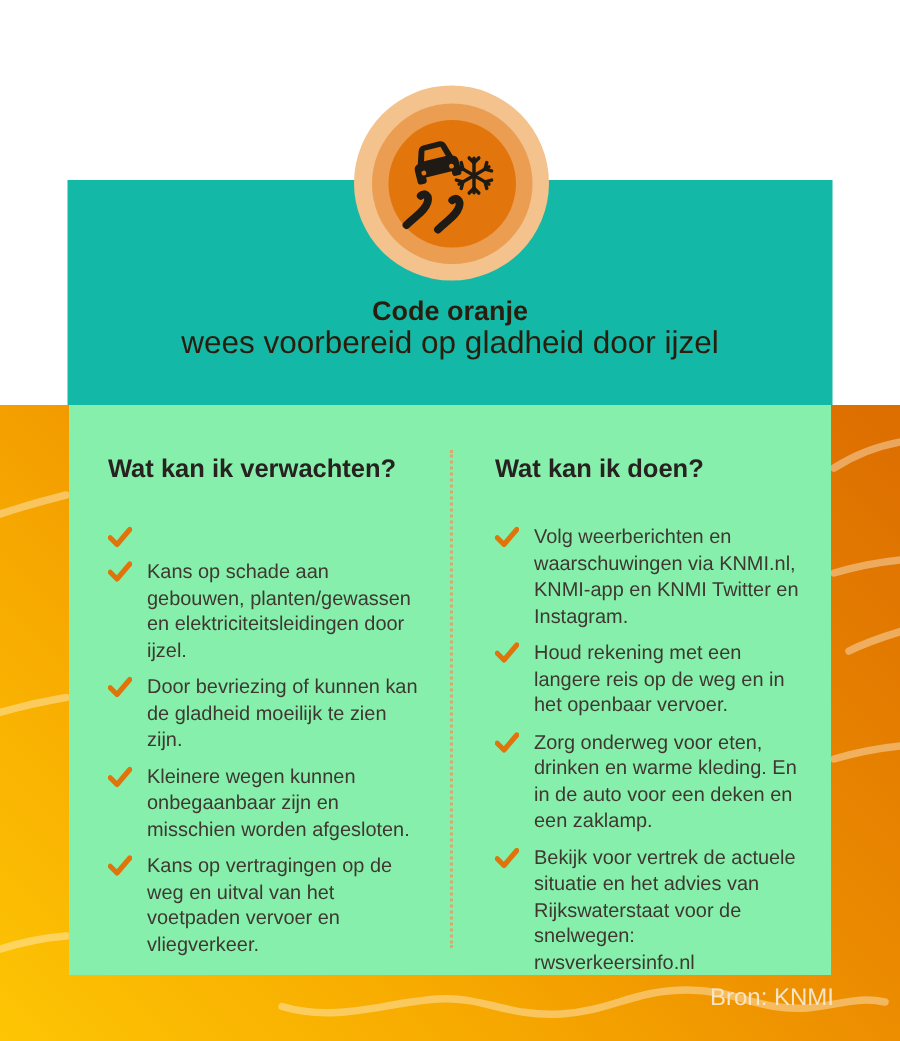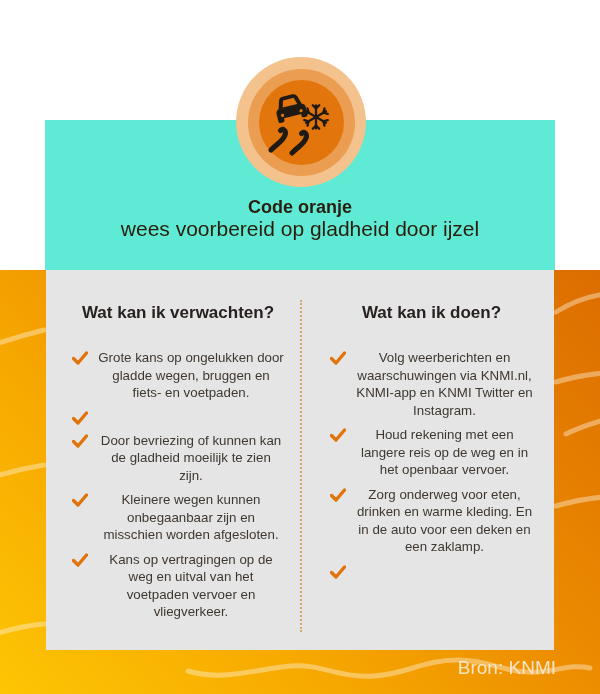--- a/index.html
+++ b/index.html
@@ -5,49 +5,49 @@
   html,body{margin:0;padding:0;}
   body{font-family:"Liberation Sans",sans-serif;background:#ffffff;}
   .page{position:relative;width:600px;height:694px;overflow:hidden;background:#ffffff;}
 
   
   .bg-orange{position:absolute;left:0;top:270px;width:600px;height:424px;
     background:linear-gradient(225deg,#dc6d00 0%,#ec8c00 40%,#f7a900 68%,#fdc504 100%);}
   .waves{position:absolute;left:0;top:0;width:600px;height:424px;display:block;}
 
   
-  .card{position:absolute;left:45px;top:120px;width:510px;height:150px;background:#5eead4;}
+  .card{position:absolute;left:45px;top:120px;width:510px;height:150px;background:#14b8a6;}
   .card-text{position:absolute;left:0;right:0;top:76px;text-align:center;color:#2b1d0e;}
   .card-title{font-size:18px;font-weight:bold;line-height:22px;}
   .card-subtitle{font-size:21px;line-height:21px;}
 
   
   .badge{position:absolute;left:236px;top:57px;width:130px;height:130px;border-radius:50%;
     background:#f3c28d;display:flex;align-items:center;justify-content:center;}
   .ring-mid{width:107px;height:107px;border-radius:50%;background:#eb9d51;
     display:flex;align-items:center;justify-content:center;}
   .ring-inner{width:85px;height:85px;border-radius:50%;background:#e2760c;
     display:flex;align-items:center;justify-content:center;}
   .badge svg{display:block;}
 
   
-  .panel{position:absolute;left:46px;top:270px;width:508px;height:380px;background:#e5e5e5;text-align:center;}
+  .panel{position:absolute;left:46px;top:270px;width:508px;height:380px;background:#86efac;}
   .divider{position:absolute;left:254px;top:30px;height:332px;width:0;
     border-left:2px dotted #d9a76f;}
   .cols{display:flex;height:100%;}
   .col{box-sizing:border-box;}
   .col-left{width:254px;padding:33px 16px 0 26px;}
   .col-right{width:254px;padding:33px 21px 0 30px;}
   .col-heading{font-size:17px;font-weight:bold;color:#272220;margin:0 0 26px 0;}
   ul.checklist{list-style:none;margin:0;padding:0;}
   ul.checklist li{display:flex;align-items:flex-start;margin:0 0 7px 0;}
   .check{flex:0 0 16px;margin:2px 10px 0 0;}
   .item-text{font-size:13.3px;line-height:17.5px;color:#3f3831;max-width:212px;}
 
-  .source{position:absolute;right:44px;top:657px;font-size:19px;color:#f8e4c6;}
+  .source{position:absolute;right:44px;top:657px;font-size:16px;color:#f8e4c6;}
 </style>
 </head>
 <body>
 
 <div class="page">
 
   <div class="bg-orange">
     <svg class="waves" viewBox="0 0 600 424">
       <g fill="none" stroke="rgba(255,244,222,0.42)" stroke-width="5" stroke-linecap="round">
         <path d="M556,42 Q578,28 604,24"></path>
@@ -126,26 +126,26 @@
   <div class="panel">
     <div class="divider"></div>
     <div class="cols">
       <div class="col col-left">
         <h2 class="col-heading">Wat kan ik verwachten?</h2>
         <ul class="checklist">
           <li>
             <svg class="check" width="16" height="14" viewBox="0 0 16 14">
                 <path d="M1.5,7.5 L6,12 L14.5,2" fill="none" stroke="#e0730a" stroke-width="3.4" stroke-linecap="round" stroke-linejoin="round"></path>
               </svg>
-            <span class="item-text">Grote kans op ongelukken door gladde wegen, bruggen en fiets- en voetpaden.</span>
           </li>
           <li>
             <svg class="check" width="16" height="14" viewBox="0 0 16 14">
                 <path d="M1.5,7.5 L6,12 L14.5,2" fill="none" stroke="#e0730a" stroke-width="3.4" stroke-linecap="round" stroke-linejoin="round"></path>
               </svg>
+            <span class="item-text">Kans op schade aan gebouwen, planten/gewassen en elektriciteitsleidingen door ijzel.</span>
           </li>
           <li>
             <svg class="check" width="16" height="14" viewBox="0 0 16 14">
                 <path d="M1.5,7.5 L6,12 L14.5,2" fill="none" stroke="#e0730a" stroke-width="3.4" stroke-linecap="round" stroke-linejoin="round"></path>
               </svg>
             <span class="item-text">Door bevriezing of kunnen kan de gladheid moeilijk te zien zijn.</span>
           </li>
           <li>
             <svg class="check" width="16" height="14" viewBox="0 0 16 14">
                 <path d="M1.5,7.5 L6,12 L14.5,2" fill="none" stroke="#e0730a" stroke-width="3.4" stroke-linecap="round" stroke-linejoin="round"></path>
@@ -178,20 +178,21 @@
           <li>
             <svg class="check" width="16" height="14" viewBox="0 0 16 14">
                 <path d="M1.5,7.5 L6,12 L14.5,2" fill="none" stroke="#e0730a" stroke-width="3.4" stroke-linecap="round" stroke-linejoin="round"></path>
               </svg>
             <span class="item-text">Zorg onderweg voor eten, drinken en warme kleding. En in de auto voor een deken en een zaklamp.</span>
           </li>
           <li>
             <svg class="check" width="16" height="14" viewBox="0 0 16 14">
                 <path d="M1.5,7.5 L6,12 L14.5,2" fill="none" stroke="#e0730a" stroke-width="3.4" stroke-linecap="round" stroke-linejoin="round"></path>
               </svg>
+            <span class="item-text">Bekijk voor vertrek de actuele situatie en het advies van Rijkswaterstaat voor de snelwegen: rwsverkeersinfo.nl</span>
           </li>
         </ul>
       </div>
     </div>
   </div>
 
   <div class="source">Bron: KNMI</div>
 
 </div>
 

